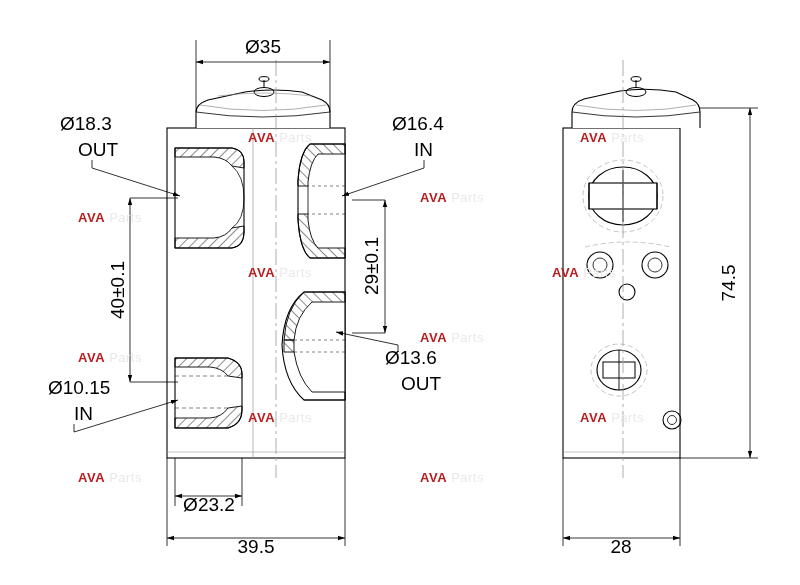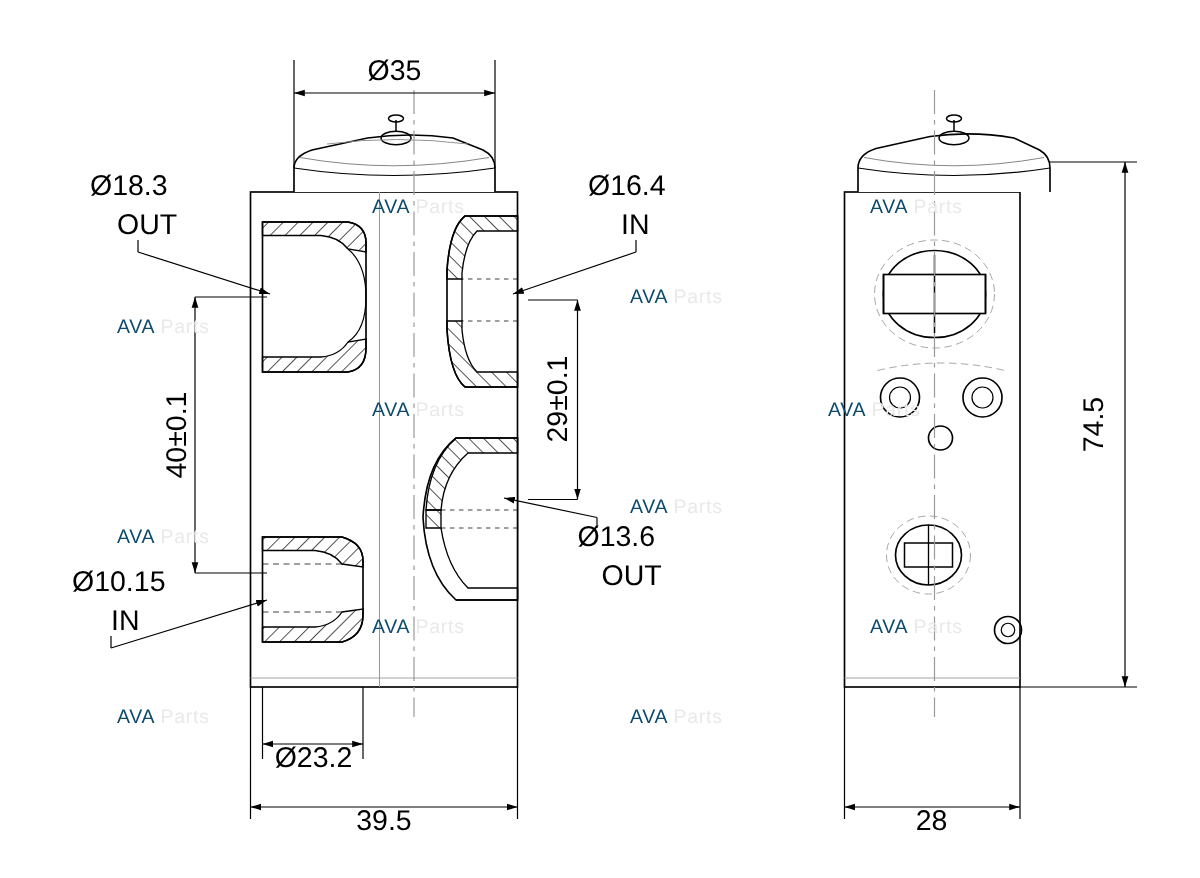--- a/index.html
+++ b/index.html
@@ -26,21 +26,21 @@
   }
   .wm {
     position: absolute;
     font-family: "Liberation Sans", sans-serif;
     font-size: 13px;
     color: #e9e9e9;
     letter-spacing: 0.5px;
     user-select: none;
     white-space: nowrap;
   }
-  .wm b { color: #0c4a6e; font-weight: normal; }
+  .wm b { color: #b91c1c; font-weight: bold; }
 </style>
 </head>
 <body>
 
 <div id="stage">
 
   <svg width="800" height="585" viewBox="0 0 800 585">
     <defs>
       <pattern id="hatchA" width="7" height="7" patternTransform="rotate(45)" patternUnits="userSpaceOnUse">
         <line x1="0" y1="0" x2="0" y2="7" stroke="#000" stroke-width="0.9"></line>

